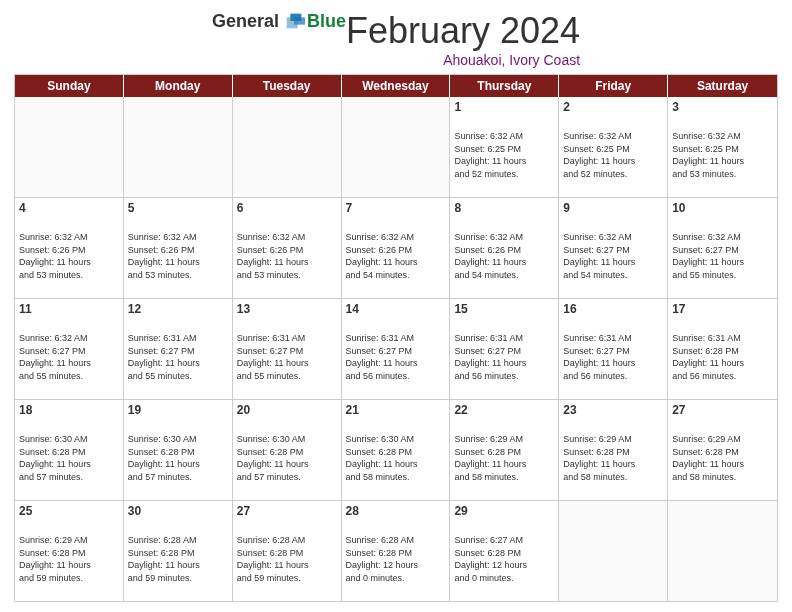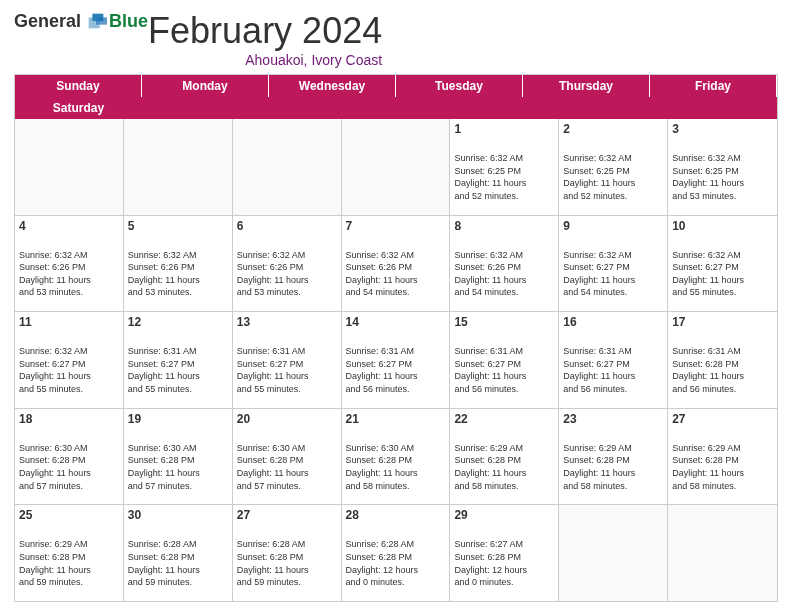--- a/index.html
+++ b/index.html
@@ -12,21 +12,21 @@
     }
     .page {
       width: 792px;
       height: 612px;
       padding: 10px 14px;
       display: flex;
       flex-direction: column;
     }
     .header {
       display: flex;
-      justify-content: flex-start;
+      justify-content: center;
       align-items: flex-start;
       margin-bottom: 6px;
     }
     .logo {
       display: flex;
       flex-direction: column;
       align-items: flex-start;
     }
     .logo-text {
       display: flex;
@@ -61,22 +61,22 @@
       color: #701a75;
     }
     .calendar {
       flex: 1;
       display: flex;
       flex-direction: column;
       border: 1px solid #ccc;
     }
     .cal-header {
       display: grid;
-      grid-template-columns: repeat(6, 1fr);
-      background: #be185d;
+      grid-template-columns: repeat(7, 1fr);
+      background: #7f1d1d;
     }
     .cal-header-cell {
       color: #fff;
       text-align: center;
       padding: 4px 2px;
       font-size: 12px;
       font-weight: bold;
       border-right: 1px solid #fff;
     }
     .cal-header-cell:last-child { border-right: none; }
@@ -135,22 +135,22 @@
     <div class="title-block">
       <div class="month-title">February 2024</div>
       <div class="location">Ahouakoi, Ivory Coast</div>
     </div>
   </div>
 
   <div class="calendar">
     <div class="cal-header">
     <div class="cal-header-cell">Sunday</div>
         <div class="cal-header-cell">Monday</div>
+        <div class="cal-header-cell">Tuesday</div>
         <div class="cal-header-cell">Wednesday</div>
-        <div class="cal-header-cell">Tuesday</div>
         <div class="cal-header-cell">Thursday</div>
         <div class="cal-header-cell">Friday</div>
         <div class="cal-header-cell">Saturday</div>
       </div>
     <div class="cal-body">
     <div class="cal-row">
           <div class="cal-cell empty"></div>
           <div class="cal-cell empty"></div>
           <div class="cal-cell empty"></div>
           <div class="cal-cell empty"></div>

